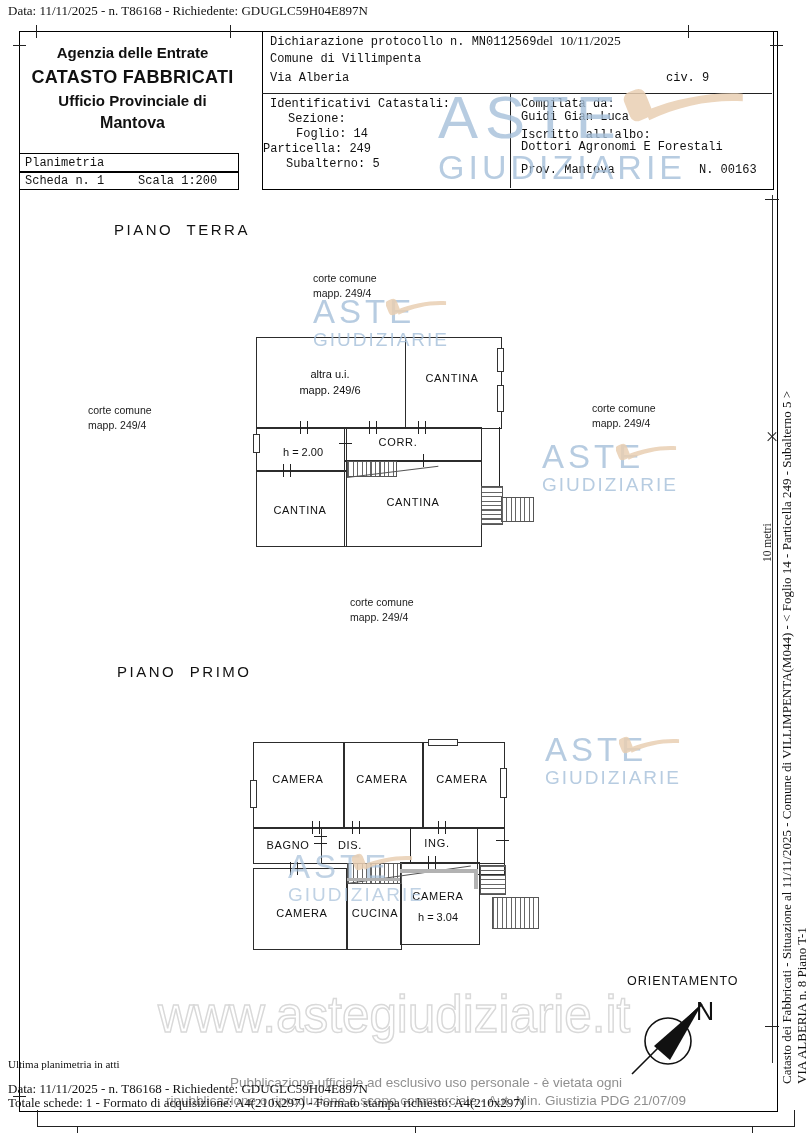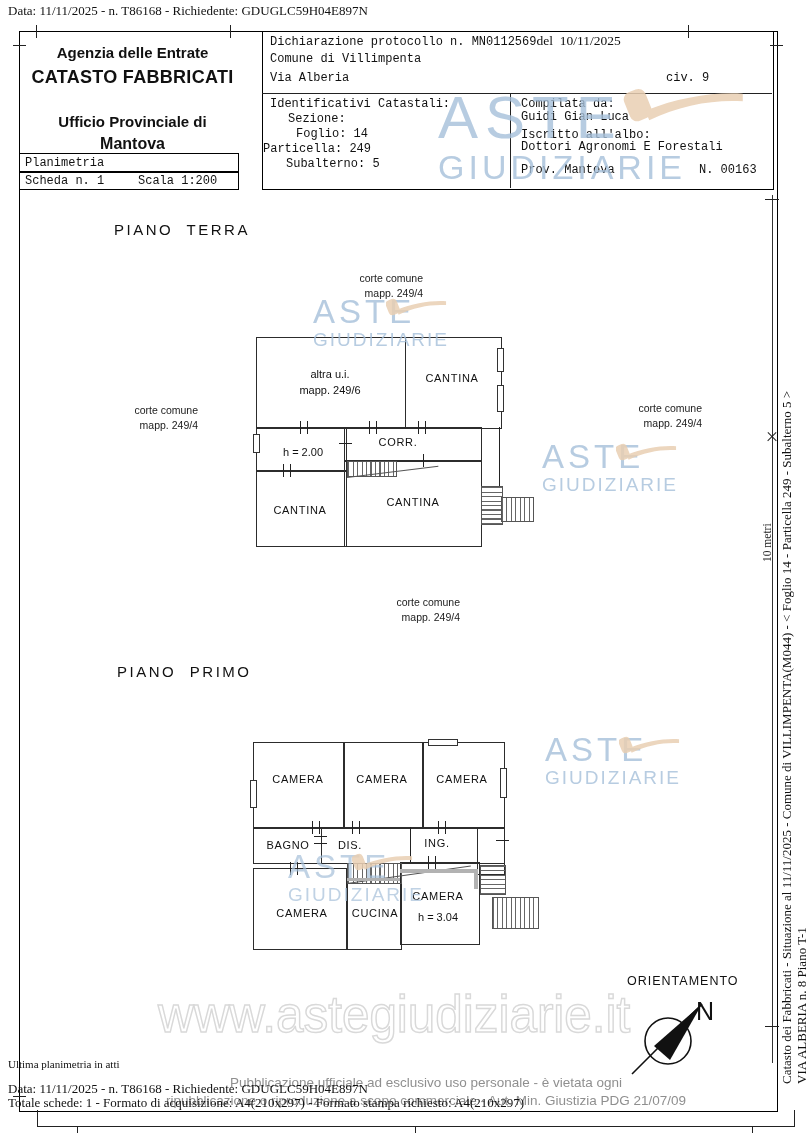--- a/index.html
+++ b/index.html
@@ -7,21 +7,21 @@
         font-family:"Liberation Sans",sans-serif;color:#111;}
   .abs{position:absolute;}
   .serif{font-family:"Liberation Serif",serif;text-align:right;}
   .mono{font-family:"Liberation Mono",monospace;}
   .frame{position:absolute;border:1px solid #000;}
   .room{position:absolute;border:1.6px solid #2c2c2c;}
   .vline{position:absolute;width:1px;background:#222;}
   .hline{position:absolute;height:1px;background:#222;}
   .lbl{position:absolute;font-size:11px;letter-spacing:.7px;text-align:center;white-space:nowrap;color:#111;z-index:4;}
   .lbl2{position:absolute;font-size:11px;text-align:center;line-height:16px;white-space:nowrap;z-index:4;}
-  .corte{position:absolute;width:110px;text-align:right;font-size:10.5px;line-height:15px;color:#1a1a1a;z-index:4;}
+  .corte{position:absolute;width:110px;text-align:left;font-size:10.5px;line-height:15px;color:#1a1a1a;z-index:4;}
   .floor-title{position:absolute;font-size:15px;letter-spacing:2.5px;word-spacing:7px;color:#111;}
   .tick-v{position:absolute;width:1.3px;height:13px;background:#222;z-index:3;}
   .tick-h{position:absolute;height:1.3px;width:13px;background:#222;z-index:3;}
   .win{position:absolute;background:#fff;border:1px solid #333;z-index:3;}
   .gray{position:absolute;background:#b2b2b2;}
   .hatch-h{position:absolute;border:1px solid #555;
      background:repeating-linear-gradient(180deg,#666 0 1px,transparent 1px 4.5px);}
   .hatch-v{position:absolute;border:1px solid #555;
      background:repeating-linear-gradient(90deg,#666 0 1px,transparent 1px 4.5px);}
   .diag{position:absolute;height:1px;background:#555;transform-origin:left center;}
@@ -52,21 +52,21 @@
   <div class="frame" style="left:19px;top:31px;width:757px;height:1079px;"></div>
   <div class="tick-v" style="left:36px;top:25px;"></div>
   <div class="tick-v" style="left:230px;top:25px;"></div>
   <div class="tick-v" style="left:688px;top:25px;"></div>
   <div class="tick-h" style="left:13px;top:45px;"></div>
   <div class="tick-h" style="left:770px;top:45px;"></div>
   <div class="tick-h" style="left:13px;top:1096px;"></div>
 
   <div class="abs" style="left:25px;top:44px;width:215px;text-align:center;font-weight:bold;">
     <div style="font-size:15px;margin-bottom:6px;">Agenzia delle Entrate</div>
-    <div style="font-size:18px;margin-bottom:25px;letter-spacing:.3px;">CATASTO FABBRICATI</div>
+    <div style="font-size:18px;margin-bottom:4px;letter-spacing:.3px;">CATASTO FABBRICATI</div>
     <div style="font-size:15px;margin-bottom:5px;">Ufficio Provinciale di</div>
     <div style="font-size:16px;">Mantova</div>
   </div>
 
   <div class="frame" style="left:19px;top:153px;width:218px;height:18px;"></div>
   <div class="abs mono" style="left:25px;top:156px;font-size:12px;">Planimetria</div>
   <div class="frame" style="left:19px;top:171px;width:218px;height:17px;"></div>
   <div class="abs mono" style="left:25px;top:174px;font-size:12px;">Scheda n. 1</div>
   <div class="abs mono" style="left:138px;top:174px;font-size:12px;">Scala 1:200</div>
 

